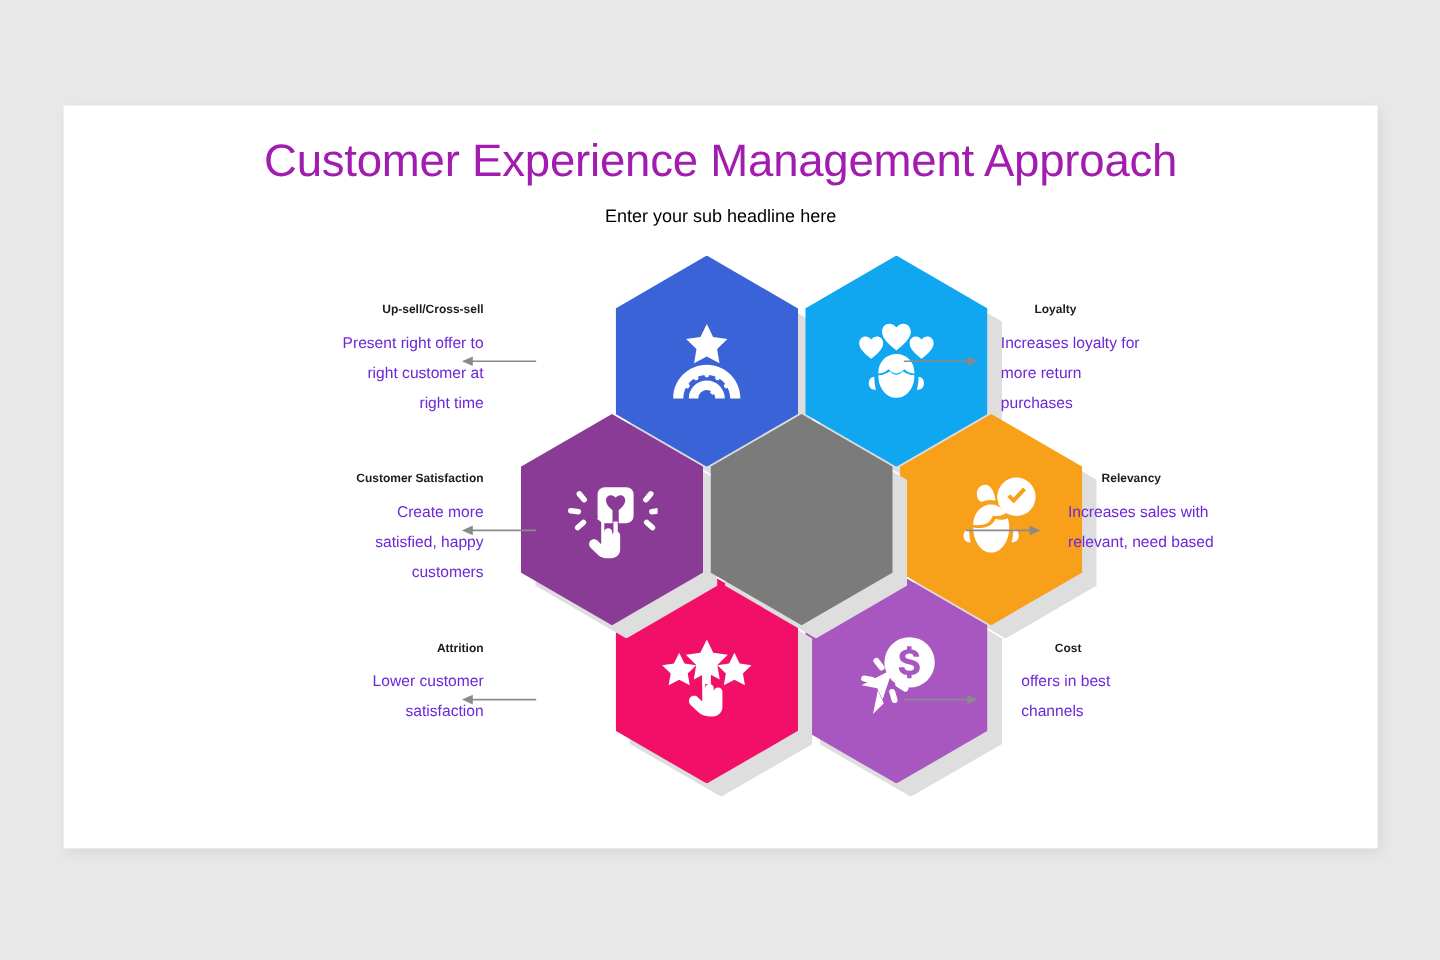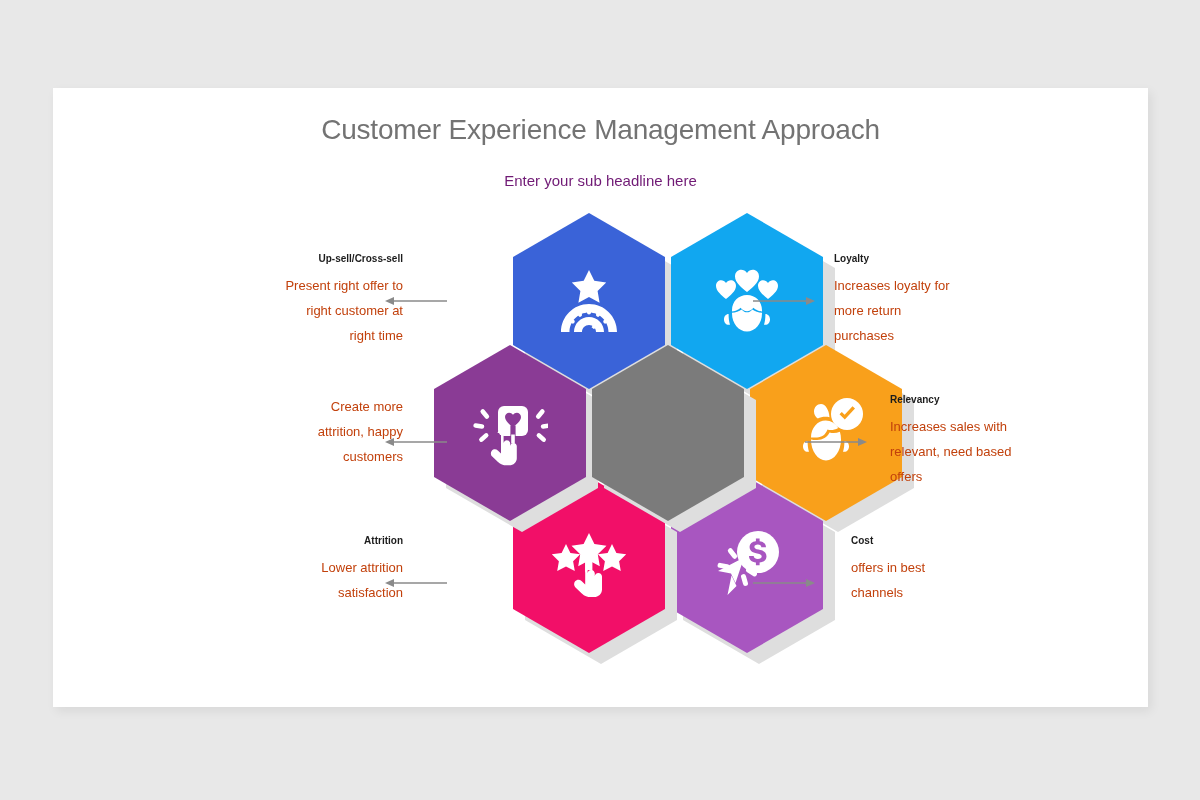--- a/index.html
+++ b/index.html
@@ -23,35 +23,35 @@
     background: #ffffff;
     box-shadow: 3px 4px 10px rgba(0,0,0,0.07);
   }
 
   #page-title {
     position: absolute;
     left: 0;
     top: 26px;
     width: 1095px;
     text-align: center;
-    font-size: 28px;
+    font-size: 38px;
     font-weight: 400;
-    color: #737373;
+    color: #a21caf;
     letter-spacing: -0.2px;
     white-space: nowrap;
   }
   #page-subtitle {
     position: absolute;
     left: 0;
     top: 84px;
     width: 1095px;
     text-align: center;
     font-size: 15px;
     font-weight: 400;
-    color: #701a75;
+    color: #000000;
   }
 
   
   #hex-cluster {
     position: absolute;
     left: 320px;
     top: 125px;
     width: 470px;
     height: 440px;
   }
@@ -96,25 +96,25 @@
   .info-block { position: absolute; width: 195px; }
   .info-block.left  { text-align: right; }
   .info-block.right { text-align: left; }
   .info-title {
     font-size: 10px;
     font-weight: bold;
     color: #1c1c1c;
     margin-bottom: 9px;
     white-space: nowrap;
   }
-  .info-block.right .info-title { white-space: normal; }
+  .info-block.right .info-title { white-space: normal; margin-left: 28px; }
   .info-desc {
     font-size: 13px;
     line-height: 25px;
-    color: #c2410c;
+    color: #6d28d9;
   }
 
   #blk-upsell   { left: 155px; top: 165px; }
   #blk-satis    { left: 70px;  top: 306px; width: 280px; }
   #blk-attr     { left: 155px; top: 447px; }
   #blk-loyalty  { left: 781px; top: 165px; }
   #blk-relev    { left: 837px; top: 306px; }
   #blk-cost     { left: 798px; top: 447px; }
 
   
@@ -289,50 +289,50 @@
   <div class="info-block left" id="blk-upsell">
     <div class="info-title">Up-sell/Cross-sell</div>
     <div class="info-desc">
       <div>Present right offer to</div>
       <div>right customer at</div>
       <div>right time</div>
     </div>
   </div>
 
   <div class="info-block left" id="blk-satis">
+    <div class="info-title">Customer Satisfaction</div>
     <div class="info-desc">
       <div>Create more</div>
-      <div>attrition, happy</div>
+      <div>satisfied, happy</div>
       <div>customers</div>
     </div>
   </div>
 
   <div class="info-block left" id="blk-attr">
     <div class="info-title">Attrition</div>
     <div class="info-desc">
-      <div>Lower attrition</div>
+      <div>Lower customer</div>
       <div>satisfaction</div>
     </div>
   </div>
 
   <div class="info-block right" id="blk-loyalty">
     <div class="info-title">Loyalty</div>
     <div class="info-desc">
       <div>Increases loyalty for</div>
       <div>more return</div>
       <div>purchases</div>
     </div>
   </div>
 
   <div class="info-block right" id="blk-relev">
     <div class="info-title">Relevancy</div>
     <div class="info-desc">
       <div>Increases sales with</div>
       <div>relevant, need based</div>
-      <div>offers</div>
     </div>
   </div>
 
   <div class="info-block right" id="blk-cost">
     <div class="info-title">Cost</div>
     <div class="info-desc">
       <div>offers in best</div>
       <div>channels</div>
     </div>
   </div>

